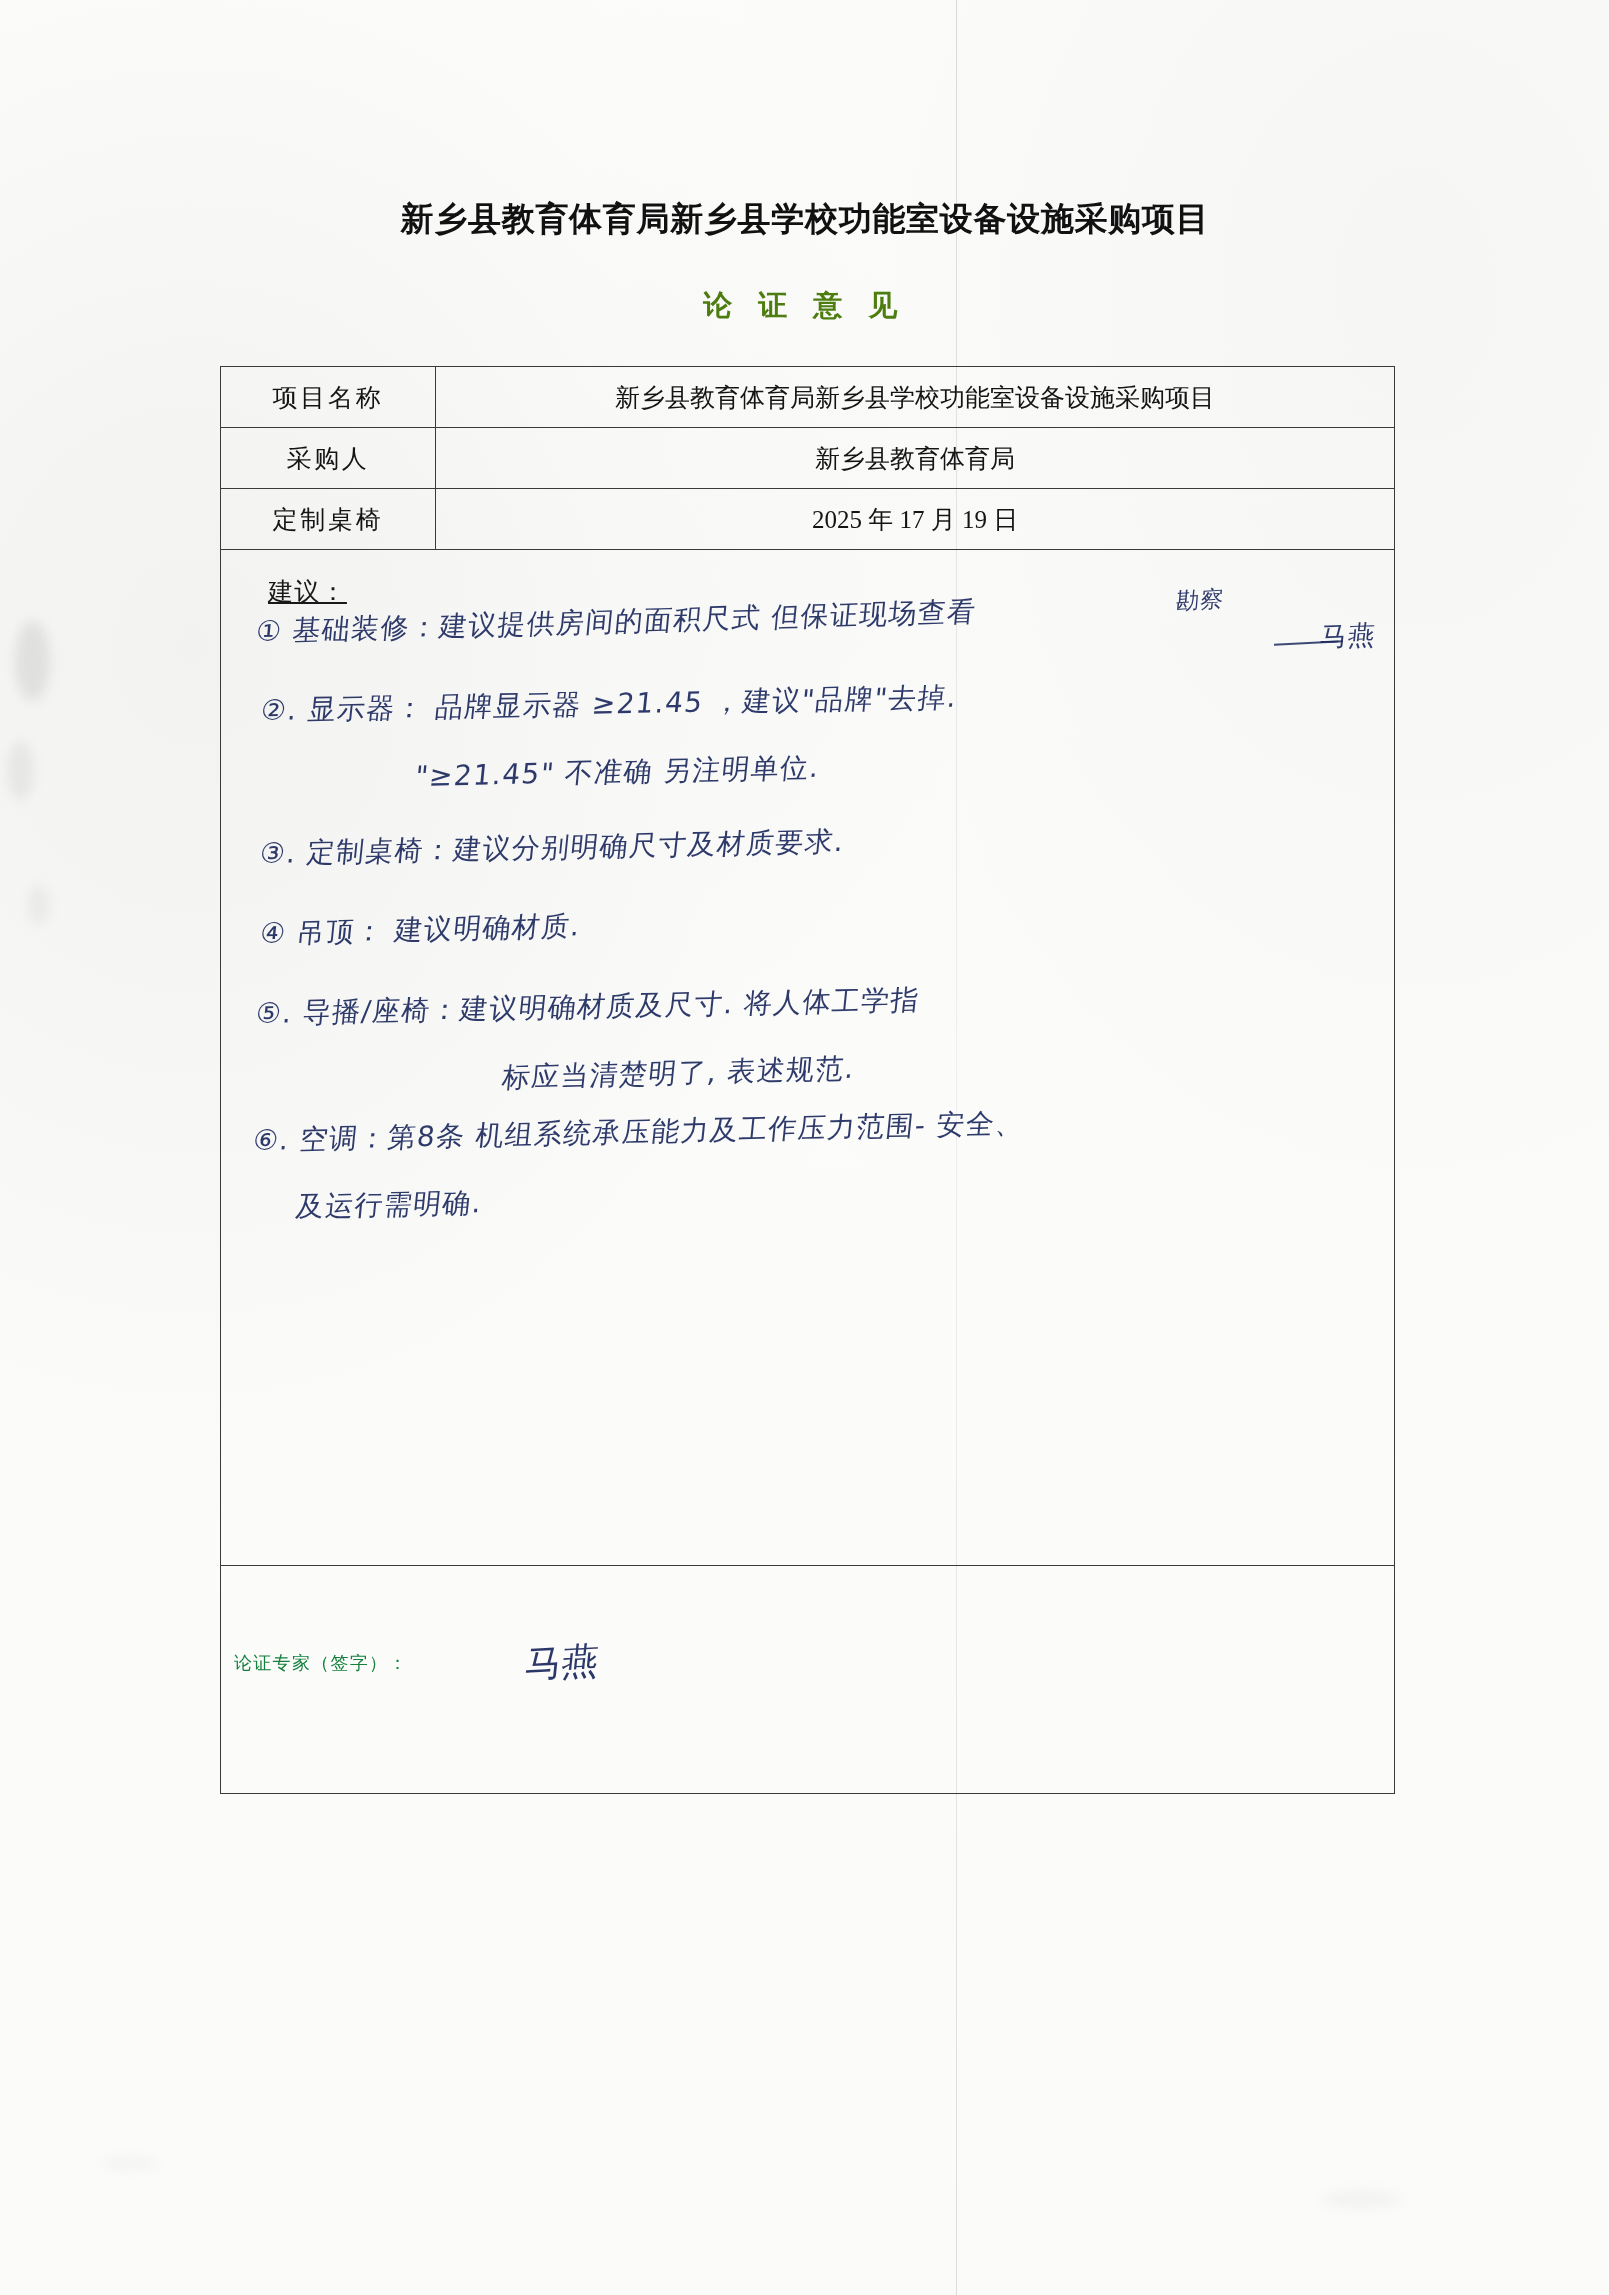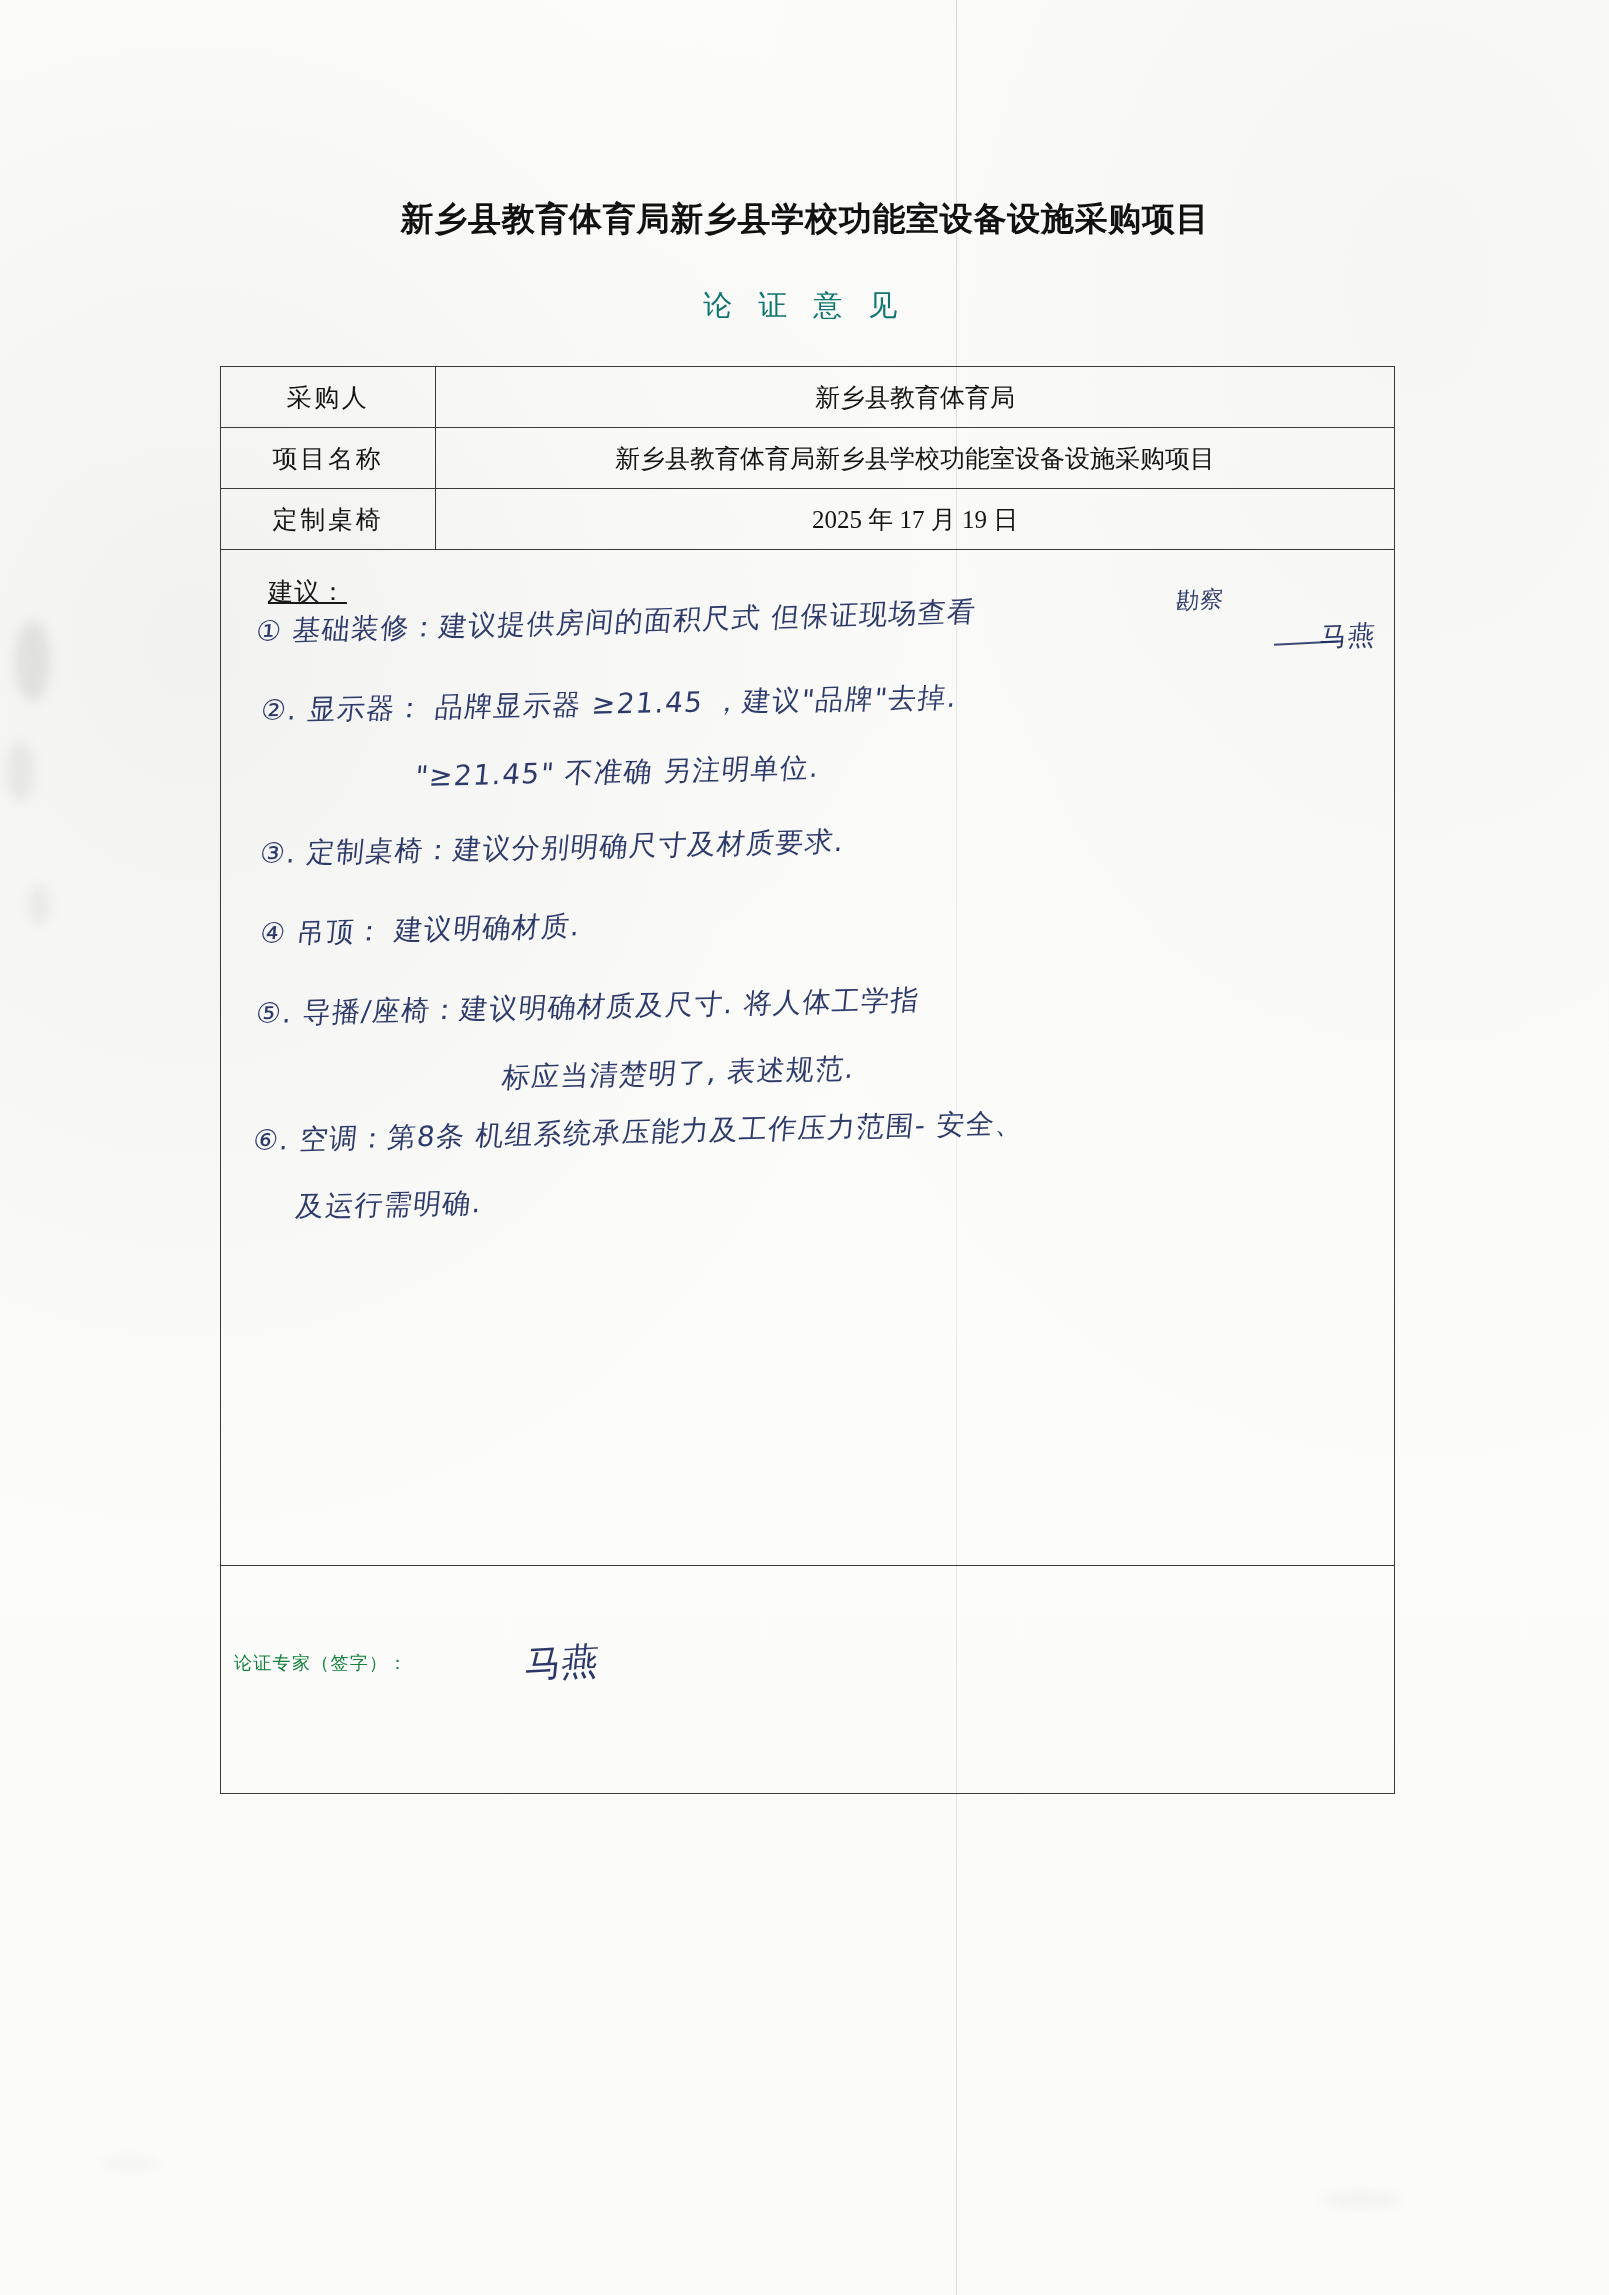--- a/index.html
+++ b/index.html
@@ -62,25 +62,25 @@
     font-weight: bold;
     font-size: 33px;
     letter-spacing: 0.7px;
     margin-top: 182px;
     color: #111;
     font-family: "Liberation Serif", serif;
   }
 
   .doc-subtitle {
     text-align: center;
-    font-weight: normal;
+    font-weight: bold;
     font-size: 29px;
     letter-spacing: 9.4px;
     margin-top: 44px;
-    color: #0f766e;
+    color: #4d7c0f;
   }
 
   
   .form-table {
     position: absolute;
     left: 220px;
     top: 351px;
     width: 1175px;
     border-collapse: collapse;
     table-layout: fixed;
@@ -198,26 +198,26 @@
 <div class="smudge s5"></div>
 
 <div class="content">
 
   <div class="doc-title">新乡县教育体育局新乡县学校功能室设备设施采购项目</div>
   <div class="doc-subtitle">论 证 意 见</div>
 
   <table class="form-table">
     <tbody>
       <tr>
+        <td class="label-cell">项目名称</td>
+        <td class="value-cell">新乡县教育体育局新乡县学校功能室设备设施采购项目</td>
+      </tr>
+      <tr>
         <td class="label-cell">采购人</td>
         <td class="value-cell">新乡县教育体育局</td>
-      </tr>
-      <tr>
-        <td class="label-cell">项目名称</td>
-        <td class="value-cell">新乡县教育体育局新乡县学校功能室设备设施采购项目</td>
       </tr>
       <tr>
         <td class="label-cell">定制桌椅</td>
         <td class="value-cell">2025 年 17 月 19 日</td>
       </tr>
       <tr>
         <td class="notes-cell" colspan="2">
           <div class="notes-inner">
             <div class="suggest-label">建议：</div>
 

